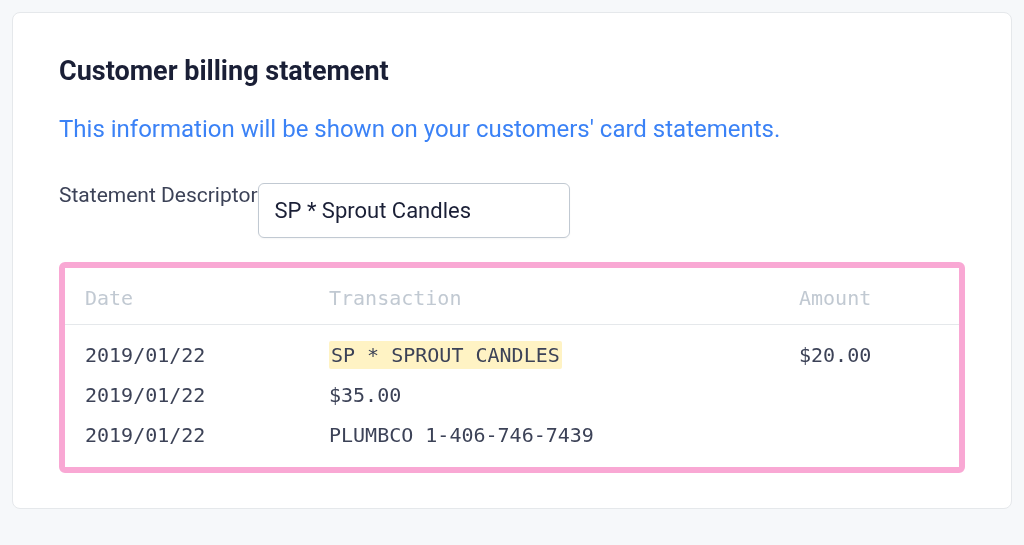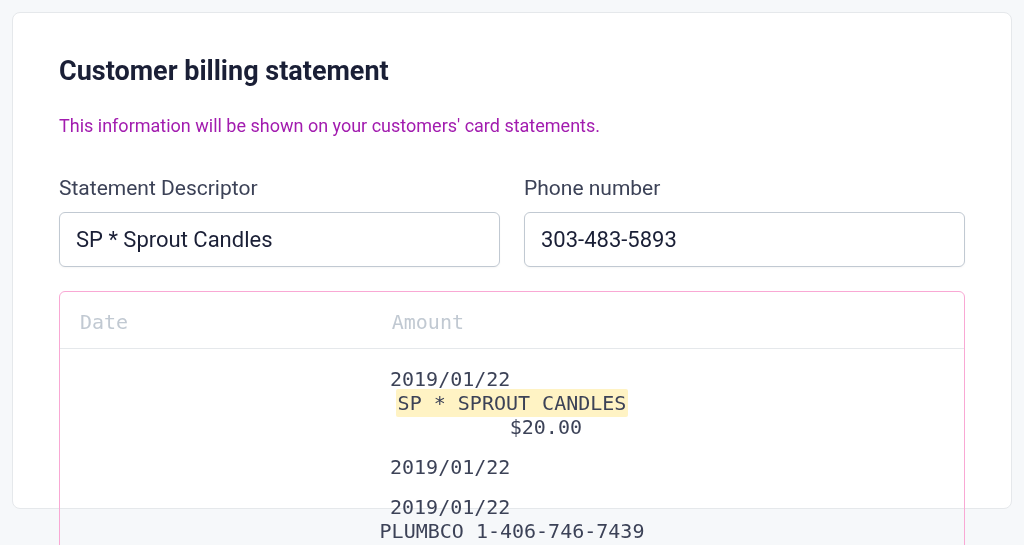--- a/index.html
+++ b/index.html
@@ -21,124 +21,120 @@
       padding: 42px 46px 34px 46px;
       height: 497px;
     }
     .card-title {
       font-size: 27px;
       font-weight: 700;
       color: #1a1f36;
       margin-bottom: 28px;
     }
     .card-description {
-      font-size: 18px;
-      color: #a21caf;
+      font-size: 24px;
+      color: #3b82f6;
       margin-bottom: 40px;
     }
     .form-row {
       display: flex;
       gap: 24px;
       margin-bottom: 24px;
     }
     .form-group {
       flex: 1;
       display: flex;
-      flex-direction: column;
+      flex-direction: row;
     }
     .form-label {
       font-size: 21px;
       color: #3c4257;
       margin-bottom: 12px;
     }
     .form-input {
       font-size: 22px;
       color: #1a1f36;
       border: 1px solid #c1c9d2;
       border-radius: 6px;
       padding: 14px 16px;
       background: #ffffff;
       font-family: inherit;
       box-shadow: 0 1px 2px rgba(0,0,0,0.04);
     }
     .statement-table {
-      border: 1px solid #f9a8d4;
+      border: 6px solid #f9a8d4;
       border-radius: 6px;
       overflow: hidden;
     }
     .statement-header {
       display: flex;
       padding: 18px 20px 14px 20px;
       font-family: ui-monospace, SFMono-Regular, "SF Mono", Menlo, Consolas, monospace;
       font-size: 20px;
       color: #c1c9d2;
       border-bottom: 1px solid #e5e8eb;
     }
     .statement-row {
       display: flex;
       padding: 8px 20px;
       font-family: ui-monospace, SFMono-Regular, "SF Mono", Menlo, Consolas, monospace;
       font-size: 20px;
       color: #3c4257;
       align-items: center;
-      flex-direction: column;
     }
     .statement-body {
       padding-top: 10px;
       padding-bottom: 12px;
     }
     .col-date {
       width: 244px;
       flex-shrink: 0;
     }
     .col-transaction {
       flex: 1;
     }
     .col-amount {
       width: 140px;
-      text-align: right;
       flex-shrink: 0;
     }
     .highlight {
       background: #fff3c4;
       padding: 2px 2px;
       border-radius: 2px;
     }
   </style>
 </head>
 <body>
 
 <div class="card">
   <h2 class="card-title">Customer billing statement</h2>
   <p class="card-description">This information will be shown on your customers' card statements.</p>
 
   <div class="form-row">
     <div class="form-group">
       <label class="form-label">Statement Descriptor</label>
       <input type="text" class="form-input" value="SP * Sprout Candles" style="">
     </div>
-    <div class="form-group">
-      <label class="form-label">Phone number</label>
-      <input type="text" class="form-input" value="303-483-5893" style="">
-    </div>
   </div>
 
   <div class="statement-table">
     <div class="statement-header">
       <div class="col-date">Date</div>
+      <div class="col-transaction">Transaction</div>
       <div class="col-amount">Amount</div>
     </div>
     <div class="statement-body" id="statement-body">
         <div class="statement-row">
           <div class="col-date">2019/01/22</div>
           <div class="col-transaction"><span class="highlight">SP * SPROUT CANDLES</span></div>
           <div class="col-amount">$20.00</div>
         </div>
         <div class="statement-row">
           <div class="col-date">2019/01/22</div>
+          <div class="col-amount">$35.00</div>
         </div>
         <div class="statement-row">
           <div class="col-date">2019/01/22</div>
           <div class="col-transaction">PLUMBCO 1-406-746-7439</div>
         </div>
       </div>
   </div>
 </div>
 
 </body></html>

